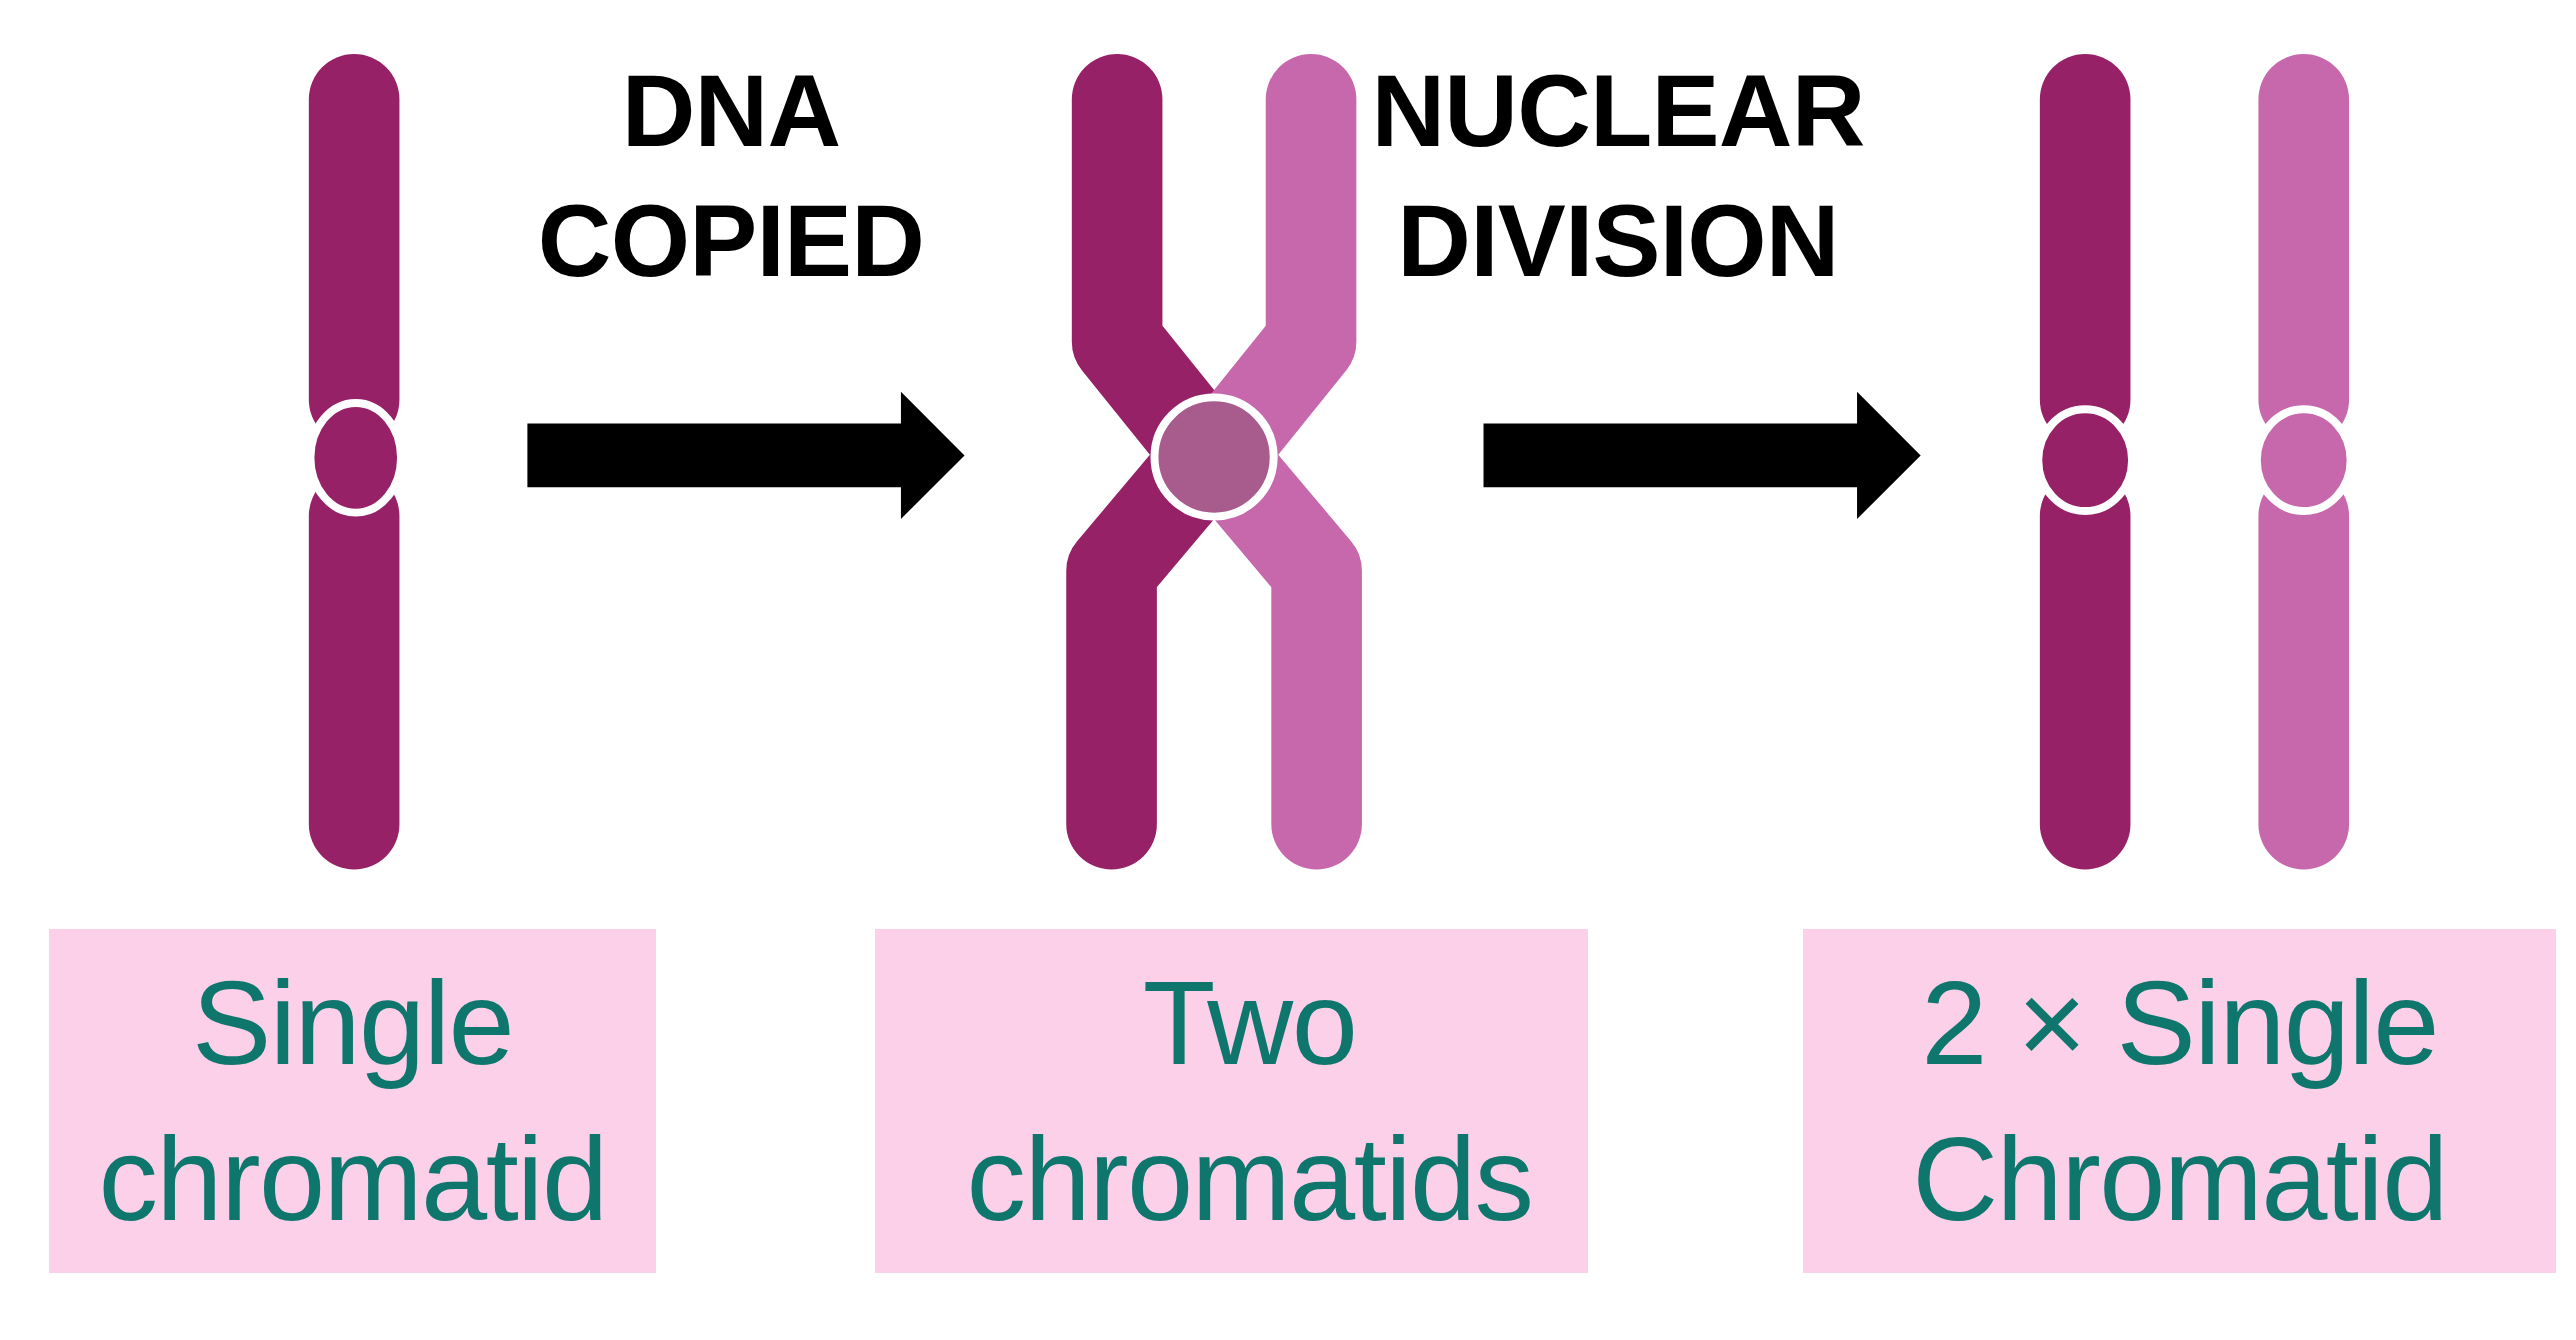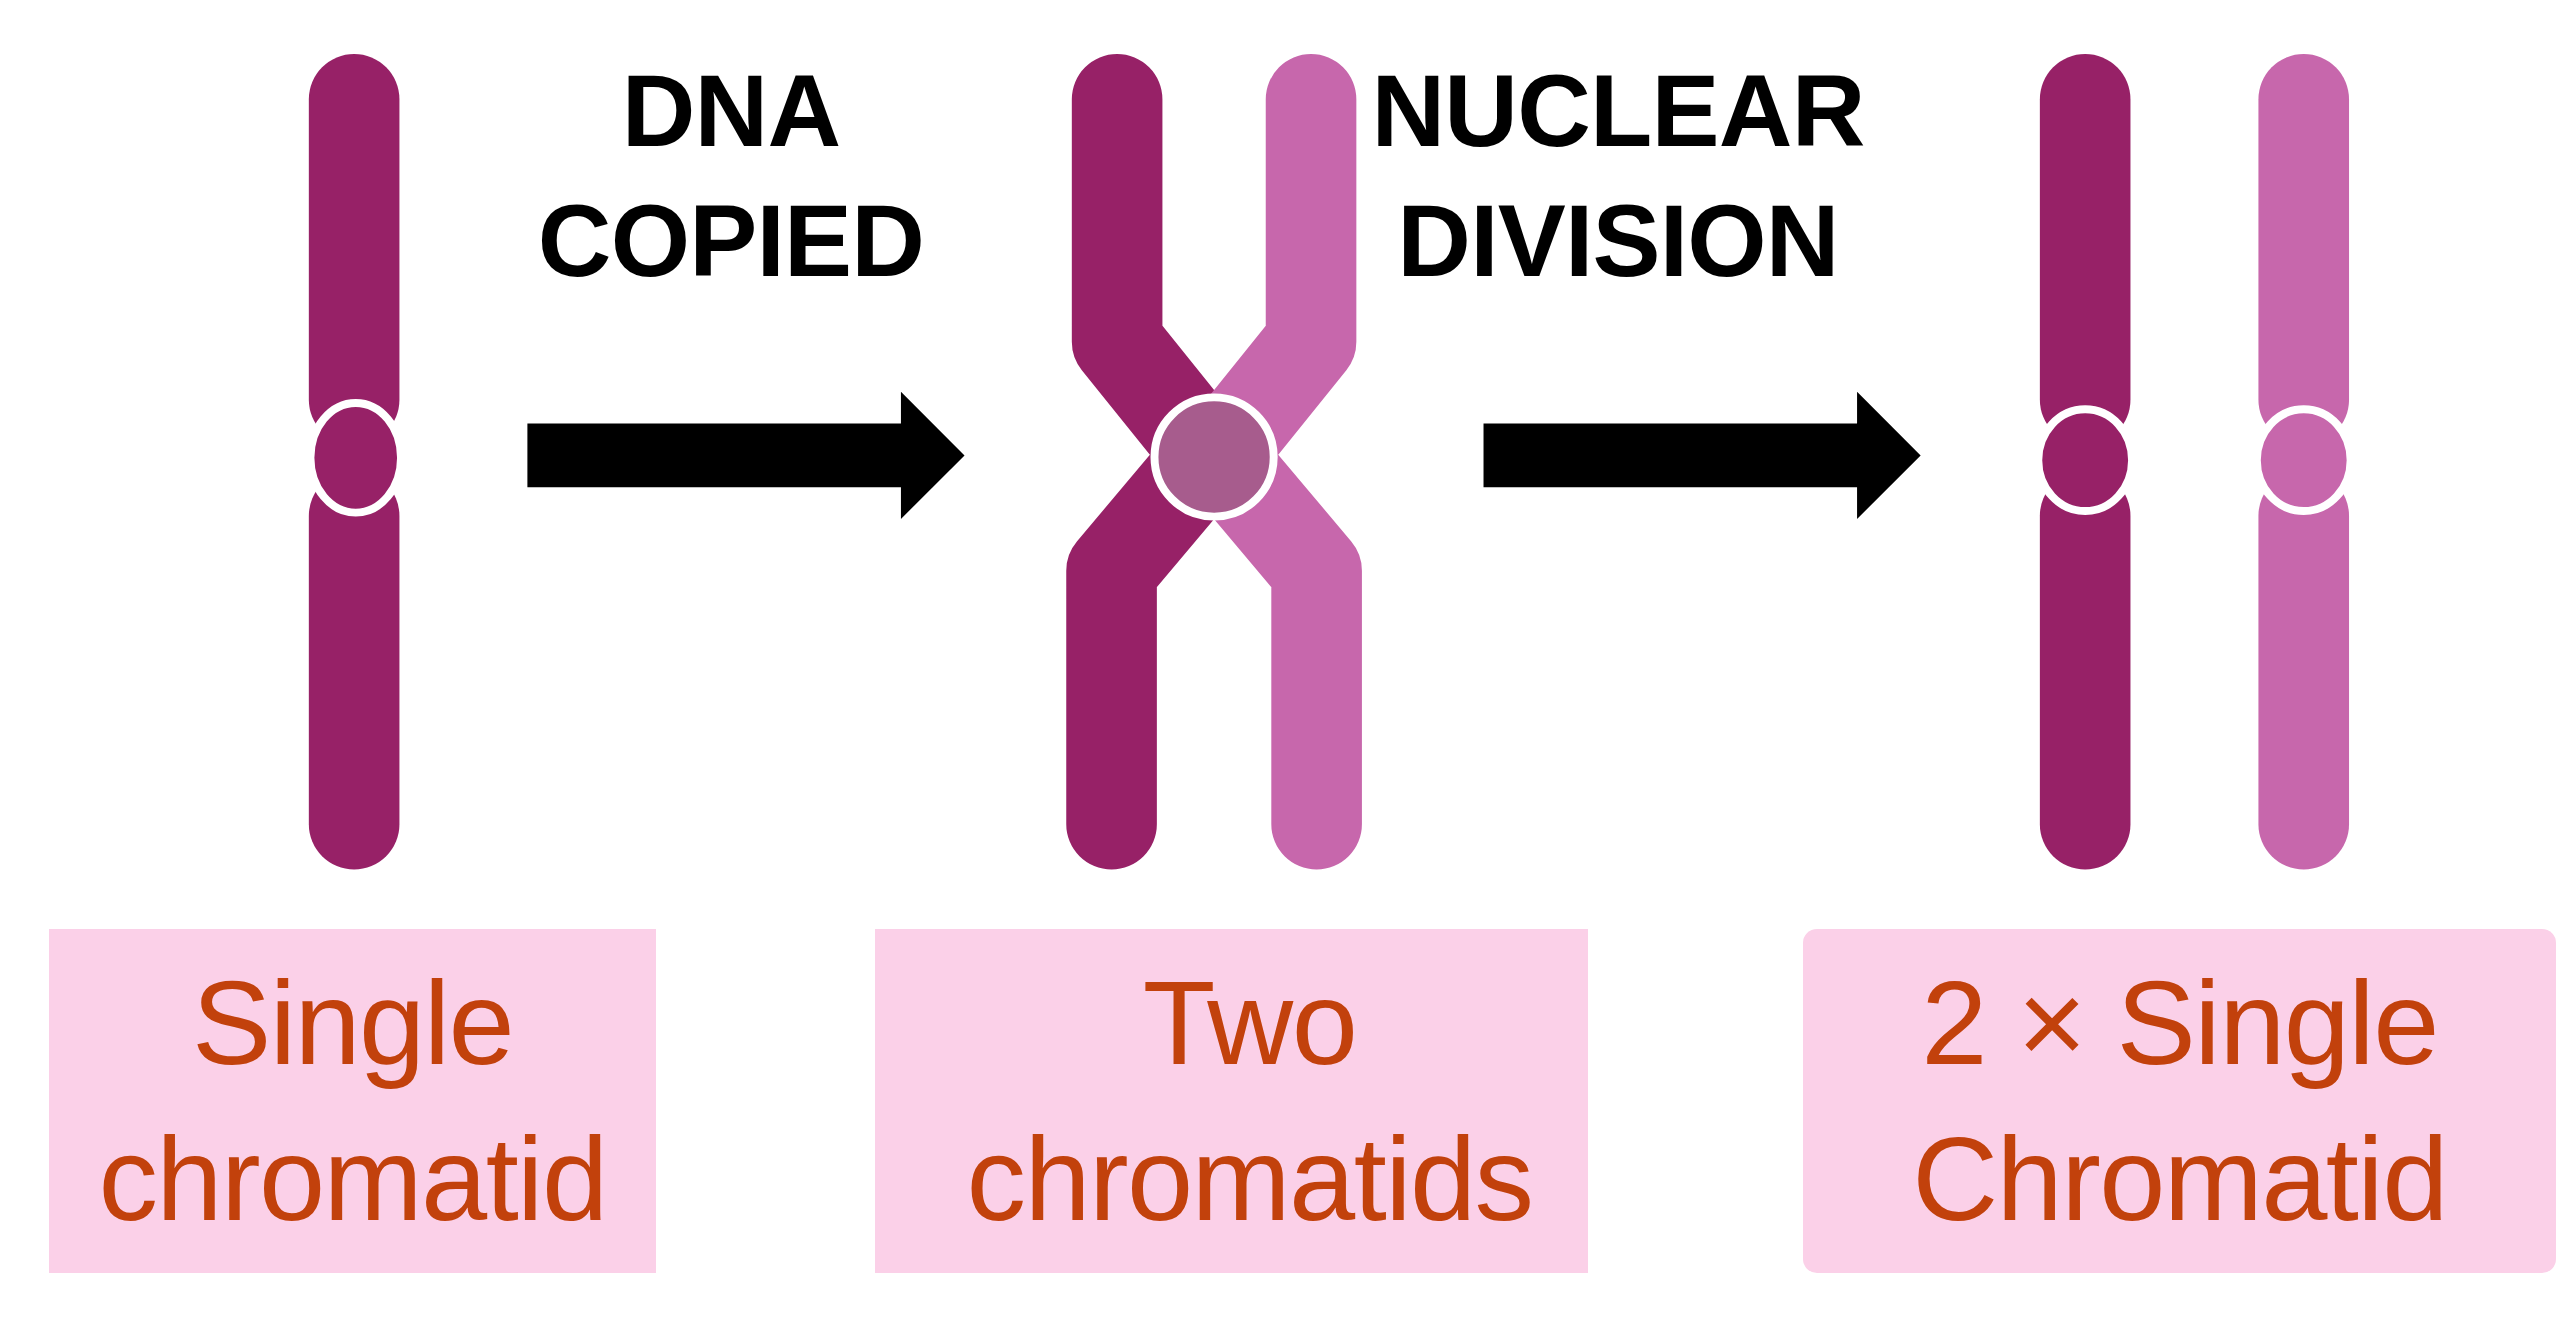--- a/index.html
+++ b/index.html
@@ -31,27 +31,27 @@
     height:344px;
     background:#FBD0E8;
     display:flex;
     align-items:center;
     justify-content:center;
     text-align:center;
   }
   .stage-box .stage-label{
     font-size:119px;
     line-height:156px;
-    color:#c2410c;
+    color:#0f766e;
     white-space:pre-line;
     letter-spacing:-1.6px;
   }
   .b1{left:49px;width:607px;}
   .b2{left:875px;width:677px;padding-left:36px;}
-  .b3{left:1803px;width:753px;border-radius:14px;}
+  .b3{left:1803px;width:753px;}
 </style>
 </head>
 <body>
 
 <svg class="stage-canvas" viewBox="0 0 3240 1686" xmlns="http://www.w3.org/2000/svg">
 
   <g>
     <rect x="388" y="68" width="114" height="492" rx="57" fill="#972167"></rect>
     <rect x="388" y="592" width="114" height="502" rx="57" fill="#972167"></rect>
     <ellipse cx="447" cy="576" rx="57" ry="69" stroke="#FFFFFF" stroke-width="10" fill="#972167"></ellipse>

